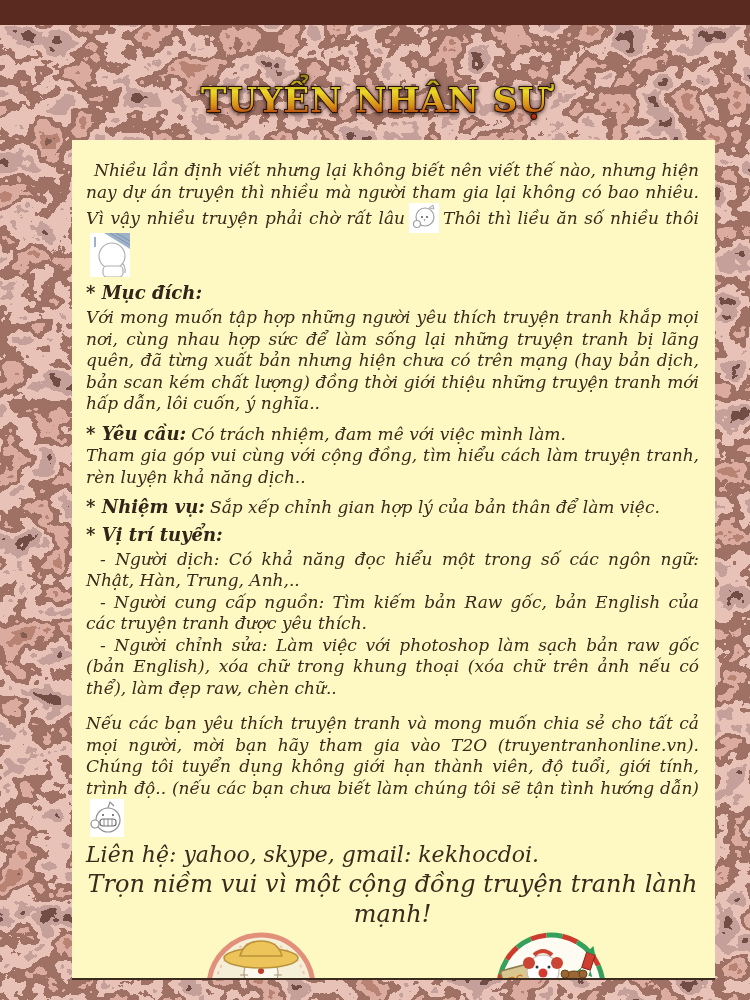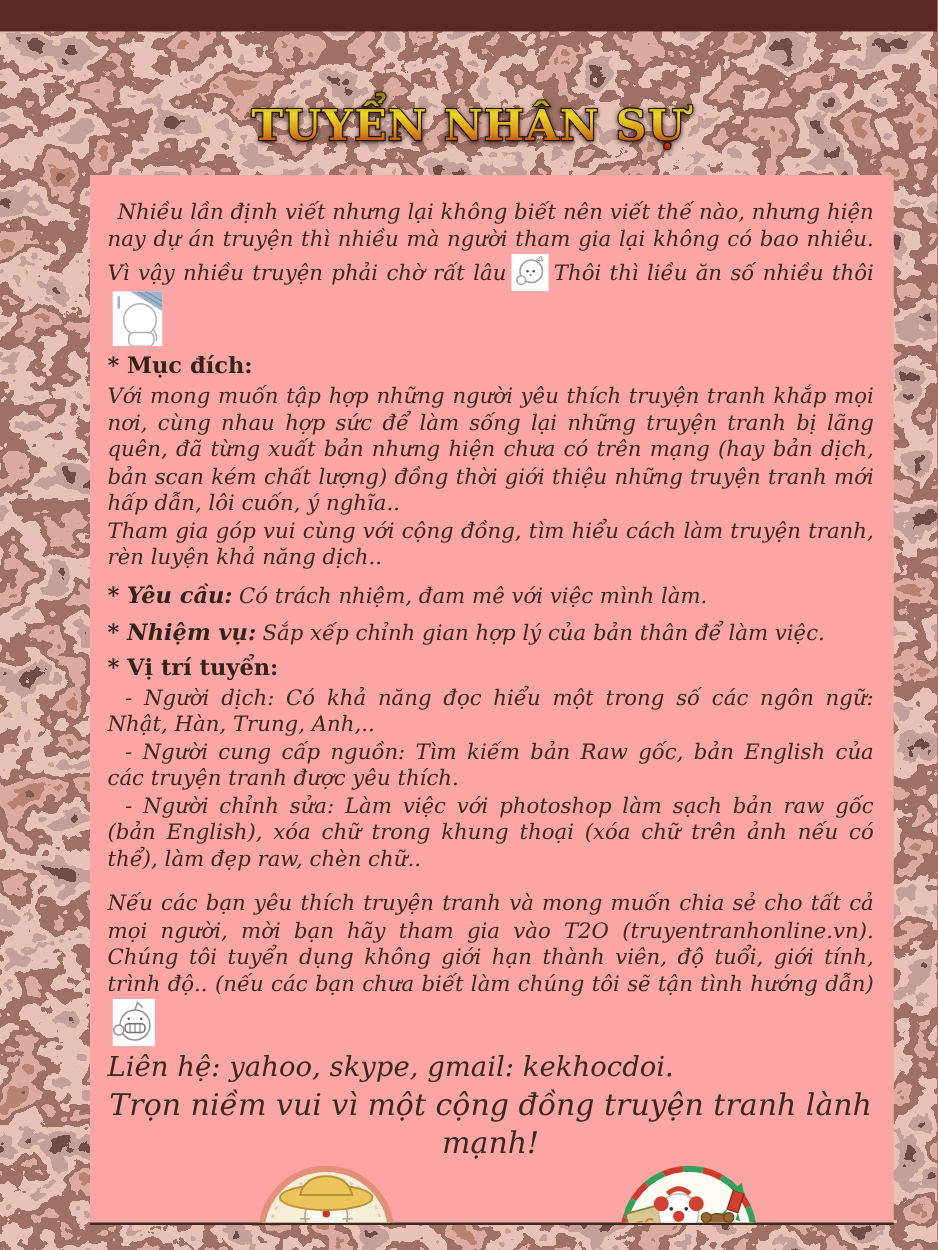--- a/index.html
+++ b/index.html
@@ -3,28 +3,28 @@
 <meta charset="utf-8">
 <style>
   html,body{margin:0;padding:0;}
   body{width:750px;height:1000px;overflow:hidden;background:#5a2a20;}
   .stage{position:relative;width:750px;height:1000px;overflow:hidden;
          font-family:"DejaVu Serif",serif;margin-top:25px;}
   .bg-svg{position:absolute;left:0;top:0;z-index:0;}
   .title-svg{position:absolute;left:50%;top:44px;transform:translateX(-50%);z-index:2;
              filter:drop-shadow(0 1px 2px rgba(20,5,5,.8));}
   .panel{position:absolute;left:72px;top:115px;width:643px;height:840px;z-index:1;
-         background:#fca5a5;border-bottom:2px solid #3c2c20;
+         background:#fef9c3;border-bottom:2px solid #3c2c20;
          padding:20px 16px 0 14px;box-sizing:border-box;overflow:hidden;}
   .panel p{margin:0;}
   .body-text{font-style:italic;font-size:17px;line-height:21.5px;color:#3b2a1b;
              text-align:justify;}
   .first-indent{text-indent:8px;}
   .hang-indent{text-indent:14px;}
-  .heading{font-weight:bold;font-size:18px;line-height:22px;
+  .heading{font-style:italic;font-weight:bold;font-size:18px;line-height:22px;
            color:#33241a;margin:5px 0 3px 0 !important;}
   .inline-lead{font-weight:bold;font-size:18px;margin-right:5px;color:#33241a;}
   .row-gap-m{margin-top:8px !important;}
   .closing{margin-top:14px !important;}
   .contact{font-style:italic;font-size:22px;line-height:28px;color:#3b2a1b;
            text-align:left;margin-top:4px !important;}
   .slogan{font-style:italic;font-size:24px;line-height:30px;color:#3b2a1b;
           text-align:center;}
   .emote{display:inline-block;vertical-align:-9px;margin:0 4px;}
   .emote-tall{vertical-align:-14px;}
@@ -83,23 +83,23 @@
           <line x1="5" y1="4" x2="5" y2="14" stroke="#9fb2c8" stroke-width="2"></line>
           <circle cx="22" cy="23" r="13" fill="#fff" stroke="#b0b0b0" stroke-width="1.2"></circle>
           <rect x="13" y="33" width="20" height="11" rx="4" fill="#fff" stroke="#b0b0b0" stroke-width="1.2"></rect>
           <path d="M32,30 q4,4 3,10" stroke="#b0b0b0" stroke-width="1.2" fill="none"></path>
         </svg>
     </p>
 
     <p class="heading">* Mục đích:</p>
     <p class="body-text">Với mong muốn tập hợp những người yêu thích truyện tranh khắp mọi nơi, cùng nhau hợp sức để làm sống lại những truyện tranh bị lãng quên, đã từng xuất bản nhưng hiện chưa có trên mạng (hay bản dịch, bản scan kém chất lượng) đồng thời giới thiệu những truyện tranh mới hấp dẫn, lôi cuốn, ý nghĩa..</p>
 
+    <p class="body-text row-gap-m"><span class="inline-lead">* Yêu cầu:</span><span>Có trách nhiệm, đam mê với việc mình làm.</span></p>
+
     <p class="body-text">Tham gia góp vui cùng với cộng đồng, tìm hiểu cách làm truyện tranh, rèn luyện khả năng dịch..</p>
-
-    <p class="body-text row-gap-m"><span class="inline-lead">* Yêu cầu:</span><span>Có trách nhiệm, đam mê với việc mình làm.</span></p>
 
     <p class="body-text row-gap-m"><span class="inline-lead">* Nhiệm vụ:</span><span>Sắp xếp chỉnh gian hợp lý của bản thân để làm việc.</span></p>
 
     <p class="heading">* Vị trí tuyển:</p>
     <p class="body-text hang-indent">- Người dịch: Có khả năng đọc hiểu một trong số các ngôn ngữ: Nhật, Hàn, Trung, Anh,..</p>
     <p class="body-text hang-indent">- Người cung cấp nguồn: Tìm kiếm bản Raw gốc, bản English của các truyện tranh được yêu thích.</p>
     <p class="body-text hang-indent">- Người chỉnh sửa: Làm việc với photoshop làm sạch bản raw gốc (bản English), xóa chữ trong khung thoại (xóa chữ trên ảnh nếu có thể), làm đẹp raw, chèn chữ..</p>
 
     <p class="body-text closing">
       <span>Nếu các bạn yêu thích truyện tranh và mong muốn chia sẻ cho tất cả mọi người, mời bạn hãy tham gia vào T2O (truyentranhonline.vn). Chúng tôi tuyển dụng không giới hạn thành viên, độ tuổi, giới tính, trình độ.. (nếu các bạn chưa biết làm chúng tôi sẽ tận tình hướng dẫn)</span><svg class="emote" width="34" height="38">

